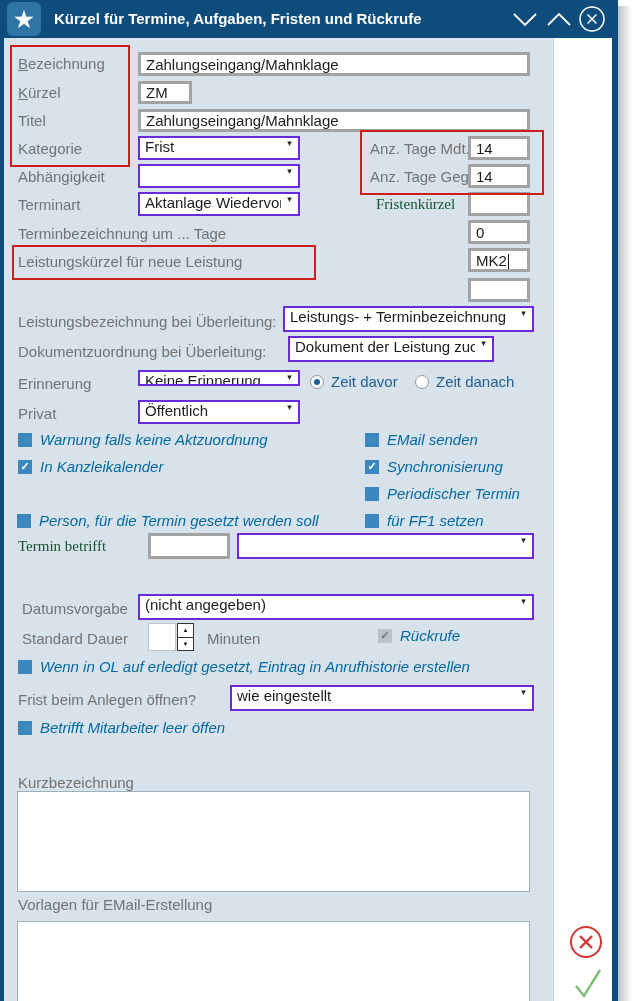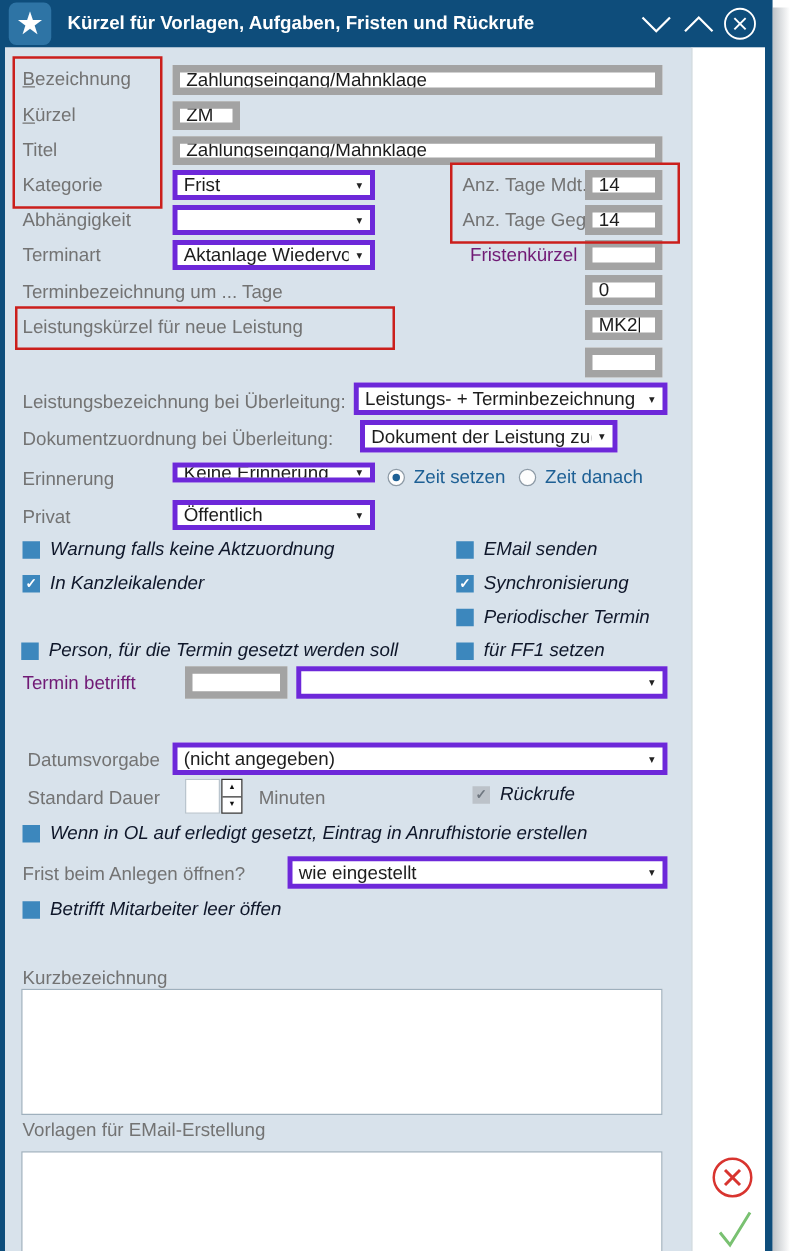--- a/index.html
+++ b/index.html
@@ -34,50 +34,50 @@
   .content{
     position:absolute;left:0;top:38px;width:549px;height:963px;background:#D8E2EB;
   }
   .strip{
     position:absolute;left:549px;top:38px;width:59px;height:963px;background:#ffffff;
     border-left:1px solid #C9D3DA;box-sizing:border-box;
   }
   .lbl{
     position:absolute;color:#737373;font-size:15px;white-space:nowrap;
   }
-  .lbl.muted{color:#701a75;}
+  .lbl.muted{color:#14532d;font-family:Liberation Serif, serif;}
   .acc::first-letter{text-decoration:underline;}
   .inp{
-    position:absolute;background:#ffffff;border:6px solid #a3a3a3;box-sizing:border-box;
-    display:flex;align-items:center;padding:0 5px;font-size:15px;color:#1c1c1c;
+    position:absolute;background:#ffffff;border:3px solid #a3a3a3;box-sizing:border-box;
+    display:flex;align-items:flex-end;padding:0 5px;font-size:15px;color:#1c1c1c;
     white-space:nowrap;overflow:hidden;
   }
   .caret{display:inline-block;width:1px;height:15px;background:#111;margin-left:1px;}
   .combo{
-    position:absolute;background:#ffffff;border:4px solid #6d28d9;box-sizing:border-box;
-    display:flex;align-items:center;overflow:hidden;
+    position:absolute;background:#ffffff;border:2px solid #6d28d9;box-sizing:border-box;
+    display:flex;align-items:flex-start;overflow:hidden;
   }
   .combo .val{
     flex:1;display:flex;align-items:center;padding:0 5px;font-size:15px;color:#1c1c1c;
     white-space:nowrap;overflow:hidden;
   }
   .combo .arrow{
     width:17px;display:flex;align-items:center;justify-content:center;
     font-size:9px;color:#222;flex:none;
   }
   .cbrow{position:absolute;display:flex;align-items:center;gap:8px;cursor:pointer;}
   .cb{
     width:14px;height:14px;background:#3C87BD;flex:none;
     display:flex;align-items:center;justify-content:center;
     font-size:11px;font-weight:bold;color:transparent;
   }
   .cb.on{color:#ffffff;}
   .cb.dis{background:#BCC2C9;}
   .cb.dis.on{color:#6F7780;}
-  .cblbl{font-style:italic;color:#0f172a;font-size:15px;white-space:nowrap;}
+  .cblbl{font-style:italic;color:#0369a1;font-size:15px;white-space:nowrap;}
   .radio{position:absolute;display:flex;align-items:center;gap:7px;cursor:pointer;}
   .rdot{
     width:14px;height:14px;border-radius:50%;border:1px solid #8D9AA6;background:#fdfdfd;
     box-sizing:border-box;position:relative;flex:none;
   }
   .rdot::after{content:"";display:none;position:absolute;left:3px;top:3px;right:3px;bottom:3px;border-radius:50%;background:#1E6095;}
   .radio.on .rdot::after{display:block;}
   .rlbl{color:#1E6095;font-size:15px;white-space:nowrap;}
   .spin{position:absolute;display:flex;}
   .spinbox{
@@ -98,21 +98,21 @@
   .redbox{position:absolute;border:2px solid #CB1F1C;pointer-events:none;}
   .strip-btn{position:absolute;cursor:pointer;}
 </style>
 </head>
 <body>
 
 <div class="dialog">
 
   <div class="titlebar">
     <div class="star-tile">★</div>
-    <div class="title-text">Kürzel für Vorlagen, Aufgaben, Fristen und Rückrufe</div>
+    <div class="title-text">Kürzel für Termine, Aufgaben, Fristen und Rückrufe</div>
     <div class="tb-btns">
       <span class="tb-btn">
         <svg width="30" height="22" viewBox="0 0 30 22">
             <polyline points="4,6 15,17 26,6" fill="none" stroke="#ffffff" stroke-width="1.8"></polyline>
           </svg>
       </span>
       <span class="tb-btn">
         <svg width="30" height="22" viewBox="0 0 30 22">
             <polyline points="4,17 15,6 26,17" fill="none" stroke="#ffffff" stroke-width="1.8"></polyline>
           </svg>
@@ -201,21 +201,21 @@
       <span class="arrow">▾</span>
     </div>
 
     <span class="lbl" style="left:14px;top:337px">Erinnerung</span>
     <div class="combo" style="left:134px;top:332px;width:162px;height:16px">
       <span class="val">Keine Erinnerung</span>
       <span class="arrow">▾</span>
     </div>
     <div class="radio on" style="left:306px;top:335px">
       <span class="rdot"></span>
-      <span class="rlbl">Zeit setzen</span>
+      <span class="rlbl">Zeit davor</span>
     </div>
     <div class="radio" style="left:411px;top:335px">
       <span class="rdot"></span>
       <span class="rlbl">Zeit danach</span>
     </div>
 
     <span class="lbl" style="left:14px;top:367px">Privat</span>
     <div class="combo" style="left:134px;top:362px;width:162px;height:24px">
       <span class="val">Öffentlich</span>
       <span class="arrow">▾</span>

